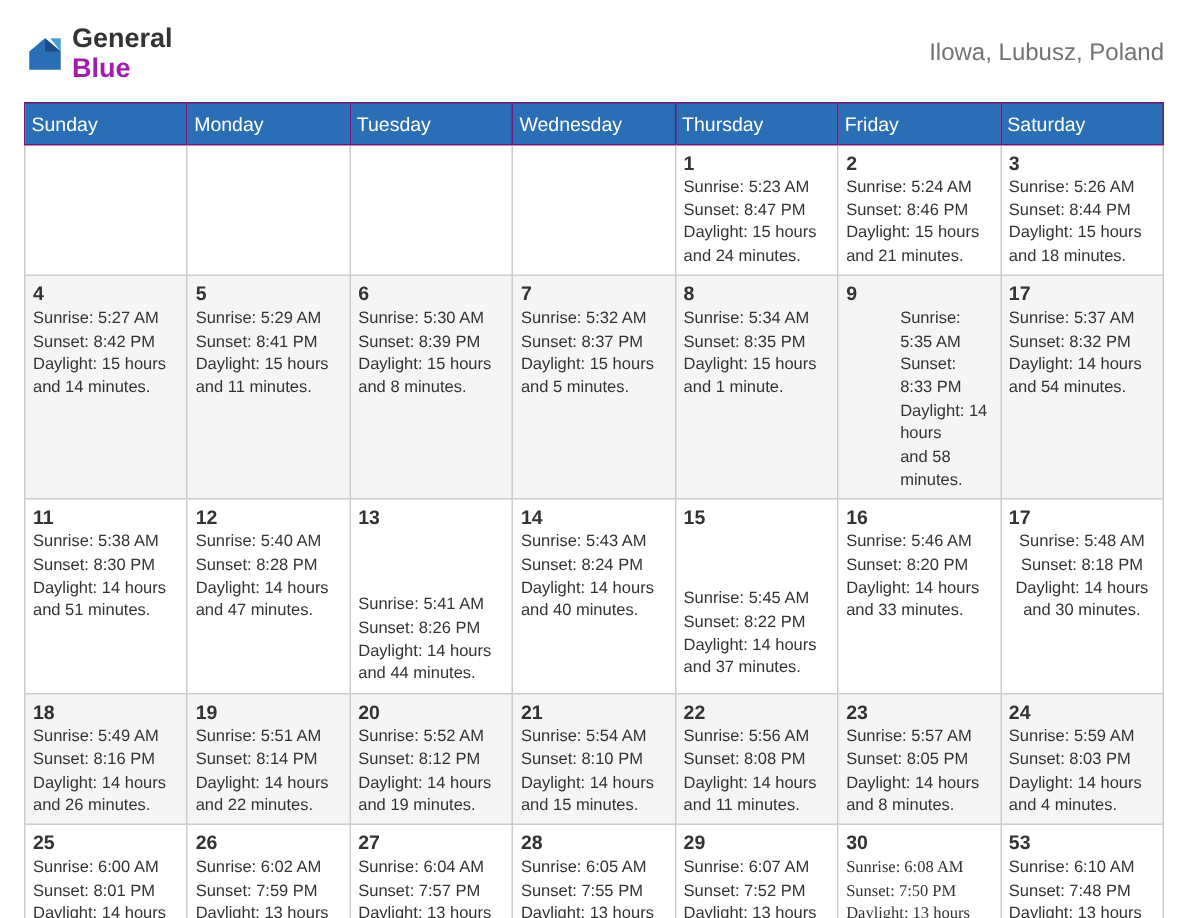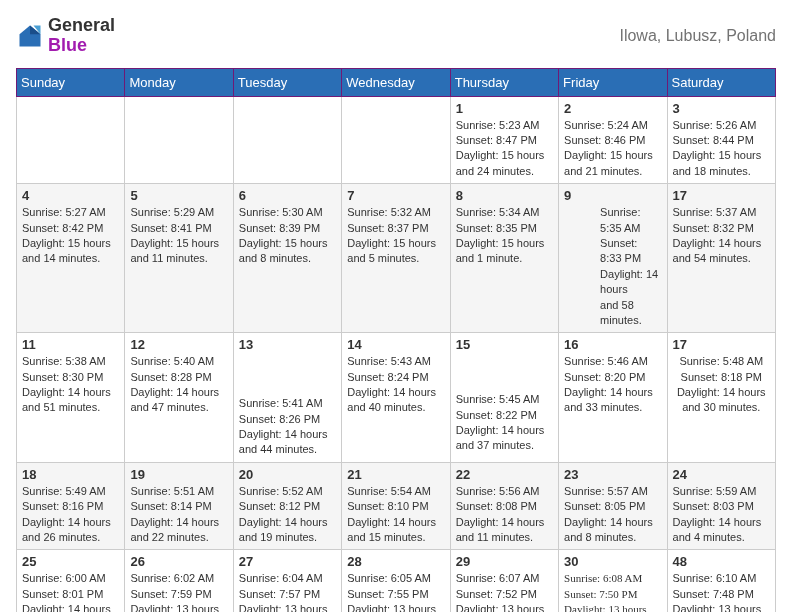--- a/index.html
+++ b/index.html
@@ -358,21 +358,21 @@
 and 45 minutes.</div>
         </td>
         <td>
           <span class="day-number">30</span>
           <div class="day-info" style="white-space: pre-line; font-family: Liberation Serif, serif;">Sunrise: 6:08 AM
 Sunset: 7:50 PM
 Daylight: 13 hours
 and 41 minutes.</div>
         </td>
         <td>
-          <span class="day-number">48</span>
+          <span class="day-number">53</span>
           <div class="day-info" style="white-space: pre-line;">Sunrise: 6:10 AM
 Sunset: 7:48 PM
 Daylight: 13 hours
 and 38 minutes.</div>
         </td>
       </tr>
     </tbody>
 </table>
 
 <div class="footer">

